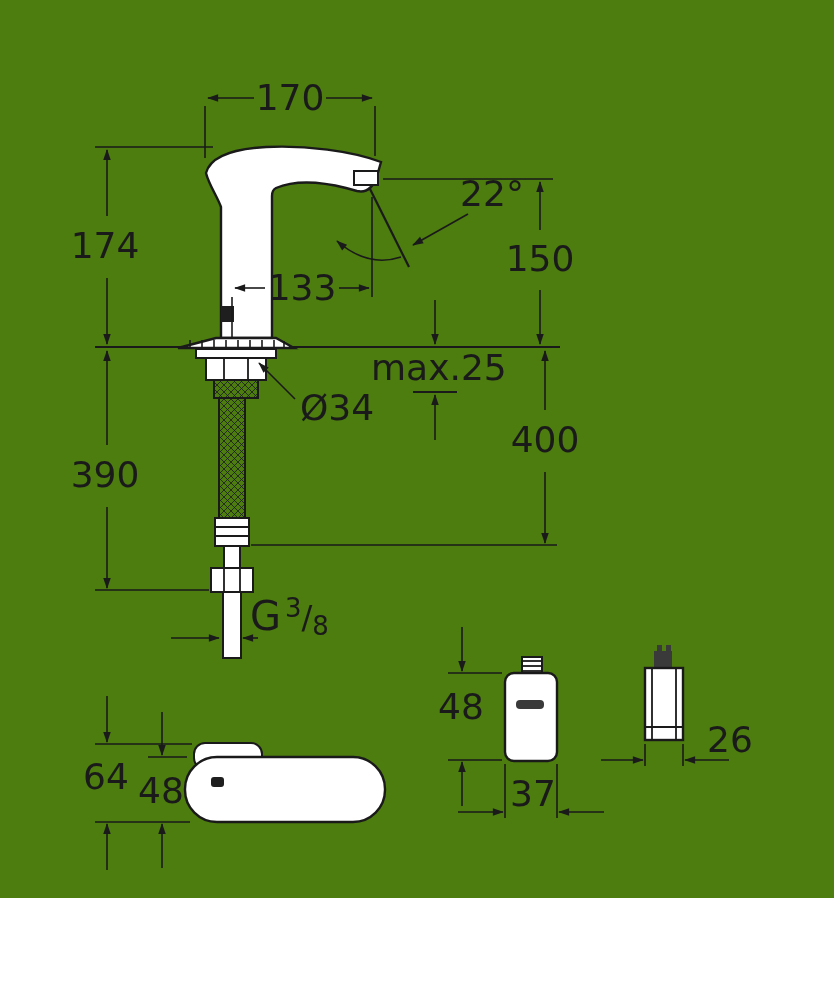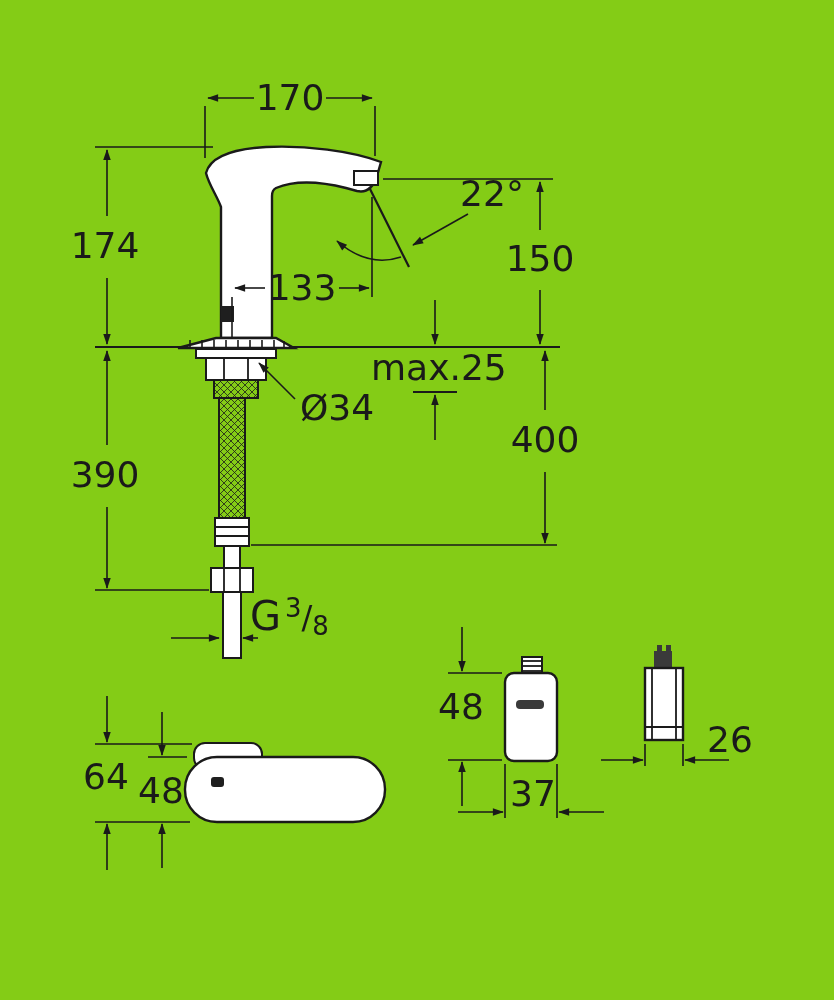--- a/index.html
+++ b/index.html
@@ -1,17 +1,17 @@
 <!DOCTYPE html>
 <html><head>
 <meta charset="utf-8">
 <style>
   html,body{margin:0;padding:0;background:#ffffff;}
   body{width:834px;height:1000px;overflow:hidden;}
-  .canvas{width:834px;height:1000px;background:#84cc16;}
+  .canvas{width:834px;height:898px;background:#4d7c0f;}
   svg{display:block;}
   text{font-family:"DejaVu Sans","Liberation Sans",sans-serif;fill:#1a1a1a;}
   .t{font-size:36px;}
   .tb{font-size:40px;}
   .ol{fill:#ffffff;stroke:#1a1a1a;stroke-width:2.4;}
   .ol2{fill:#ffffff;stroke:#1a1a1a;stroke-width:2;}
   .thin{stroke:#1a1a1a;stroke-width:1.6;fill:none;}
   .det{stroke:#1a1a1a;stroke-width:1.8;fill:none;}
   .dim{stroke:#1a1a1a;stroke-width:1.6;fill:none;}
   .heavy{stroke:#1a1a1a;stroke-width:2.2;fill:none;}

